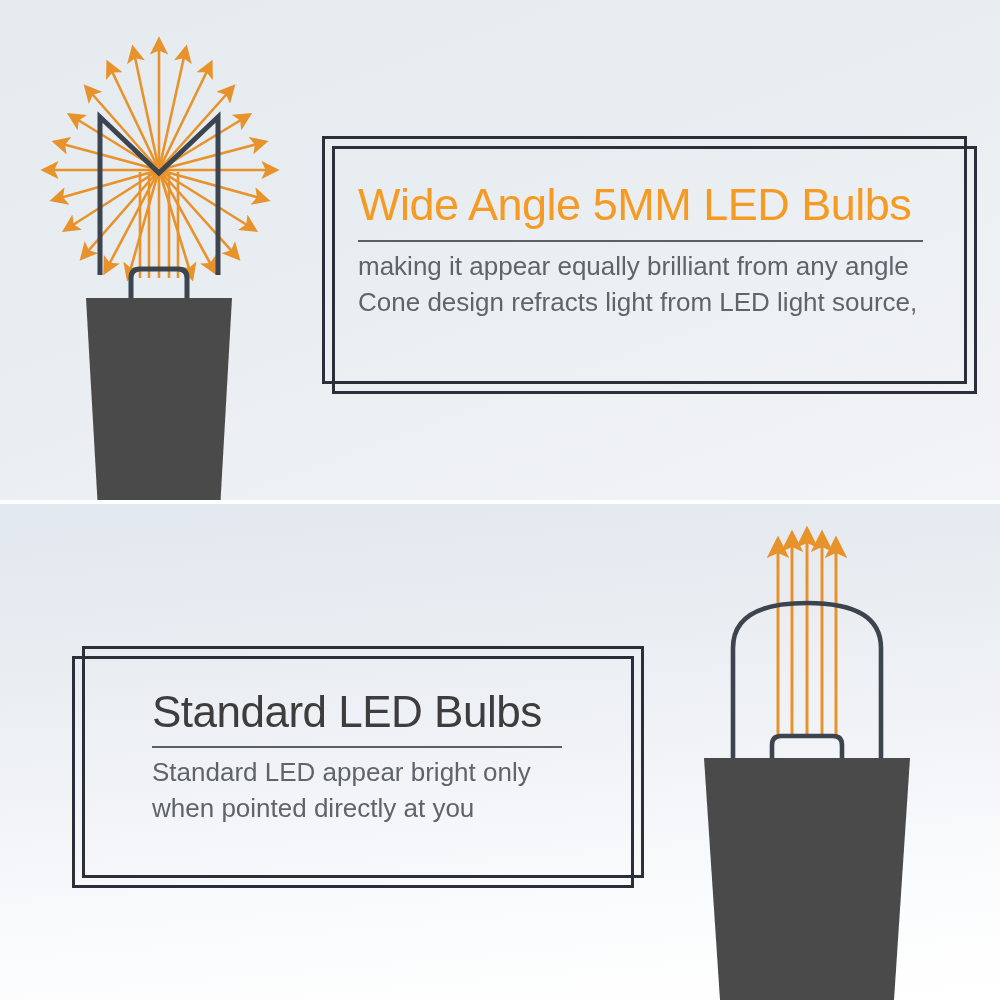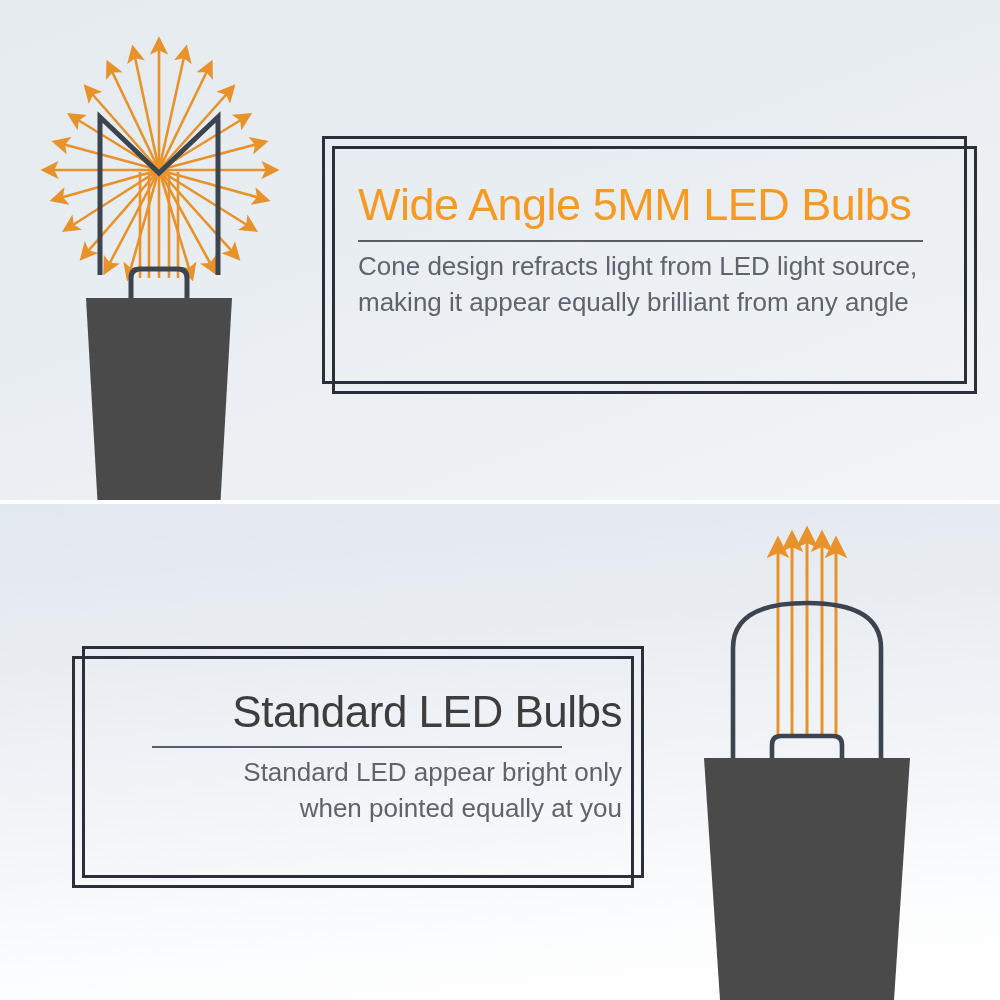--- a/index.html
+++ b/index.html
@@ -68,21 +68,21 @@
     box-sizing: border-box;
   }
 
   
   #card-top { left: 322px; top: 136px; width: 660px; height: 262px; }
   #card-top .card-frame-shadow { left: 10px;  top: 10px; width: 645px; height: 248px; }
   #card-top .card-frame-main   { left: 0px;   top: 0px;  width: 645px; height: 248px; }
   #card-top .card-content      { left: 36px;  top: 42px; width: 580px; height: 170px; }
 
   
-  #card-bottom { left: 72px; top: 646px; width: 600px; height: 248px; text-align: right; }
+  #card-bottom { left: 72px; top: 646px; width: 600px; height: 248px; }
   #card-bottom .card-frame-shadow { left: 0px;  top: 10px; width: 562px; height: 232px; }
   #card-bottom .card-frame-main   { left: 10px; top: 0px;  width: 562px; height: 232px; }
   #card-bottom .card-content      { left: 80px; top: 40px; width: 470px; height: 160px; }
 
   
   .card-title {
     margin: 0;
     font-weight: 400;
     letter-spacing: -0.5px;
     white-space: nowrap;
@@ -191,40 +191,40 @@
       </svg>
     </div>
 
     <div class="card" id="card-top">
       <div class="card-frame-shadow"></div>
       <div class="card-frame-main"></div>
       <div class="card-content">
         <h2 class="card-title" id="title-top">Wide Angle 5MM LED Bulbs</h2>
         <div class="title-rule" id="rule-top"></div>
         <p class="card-body" id="body-top">
+          <span class="line">making it appear equally brilliant from any angle</span>
           <span class="line">Cone design refracts light from LED light source,</span>
-          <span class="line">making it appear equally brilliant from any angle</span>
         </p>
       </div>
     </div>
   </div>
 
   <div id="panel-divider"></div>
 
   <div class="panel" id="panel-bottom">
 
     <div class="card" id="card-bottom" style="top:142px;">
       <div class="card-frame-shadow"></div>
       <div class="card-frame-main"></div>
       <div class="card-content">
         <h2 class="card-title" id="title-bottom">Standard LED Bulbs</h2>
         <div class="title-rule" id="rule-bottom"></div>
         <p class="card-body" id="body-bottom">
           <span class="line">Standard LED appear bright only</span>
-          <span class="line">when pointed equally at you</span>
+          <span class="line">when pointed directly at you</span>
         </p>
       </div>
     </div>
 
     <div class="bulb-figure" id="bulb-standard" style="top:4px;">
       <svg viewBox="0 0 300 492" xmlns="http://www.w3.org/2000/svg">
         <defs>
           <marker id="arrowStd" markerWidth="7.5" markerHeight="7.5" refX="6" refY="3.75" orient="auto">
             <path d="M0,0 L7.5,3.75 L0,7.5 L1.7,3.75 Z" fill="#E8922B"></path>
           </marker>

